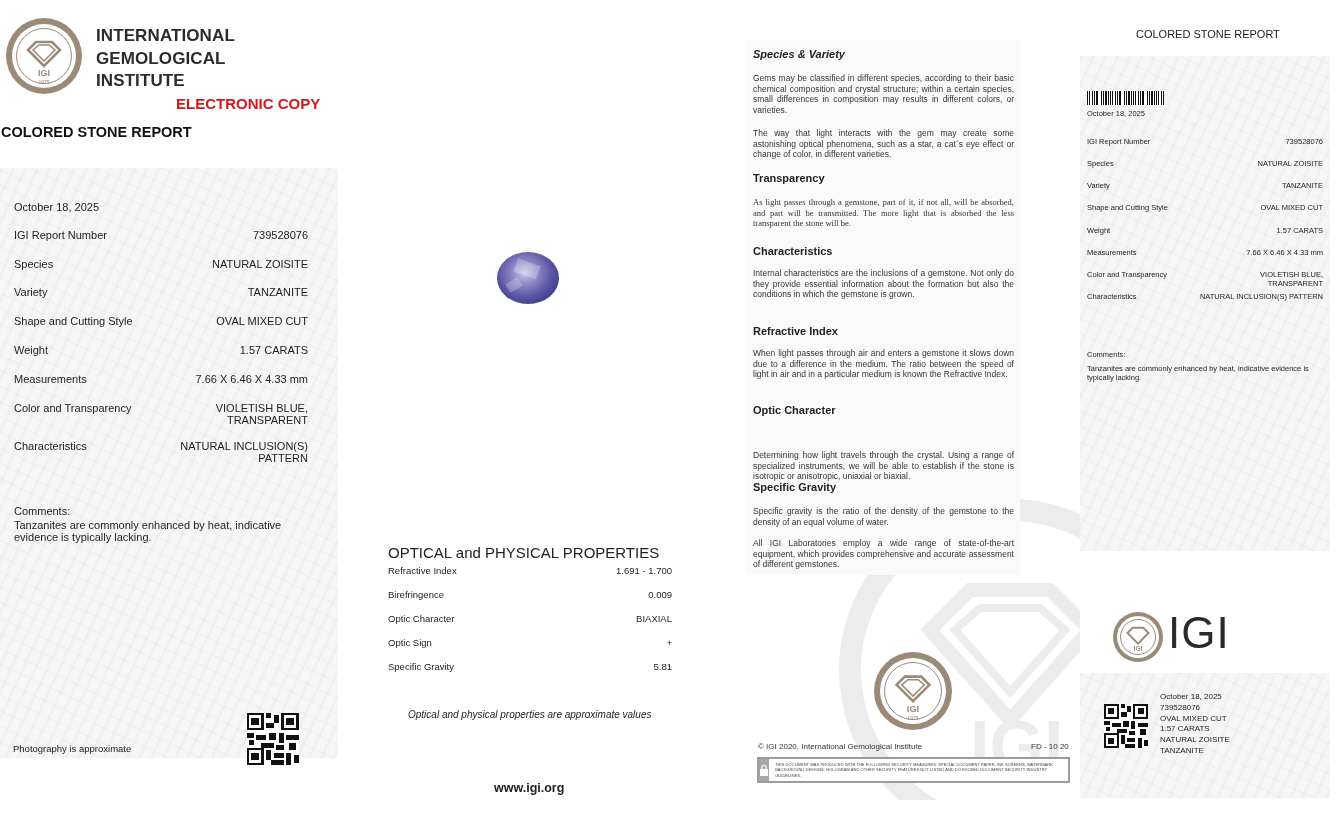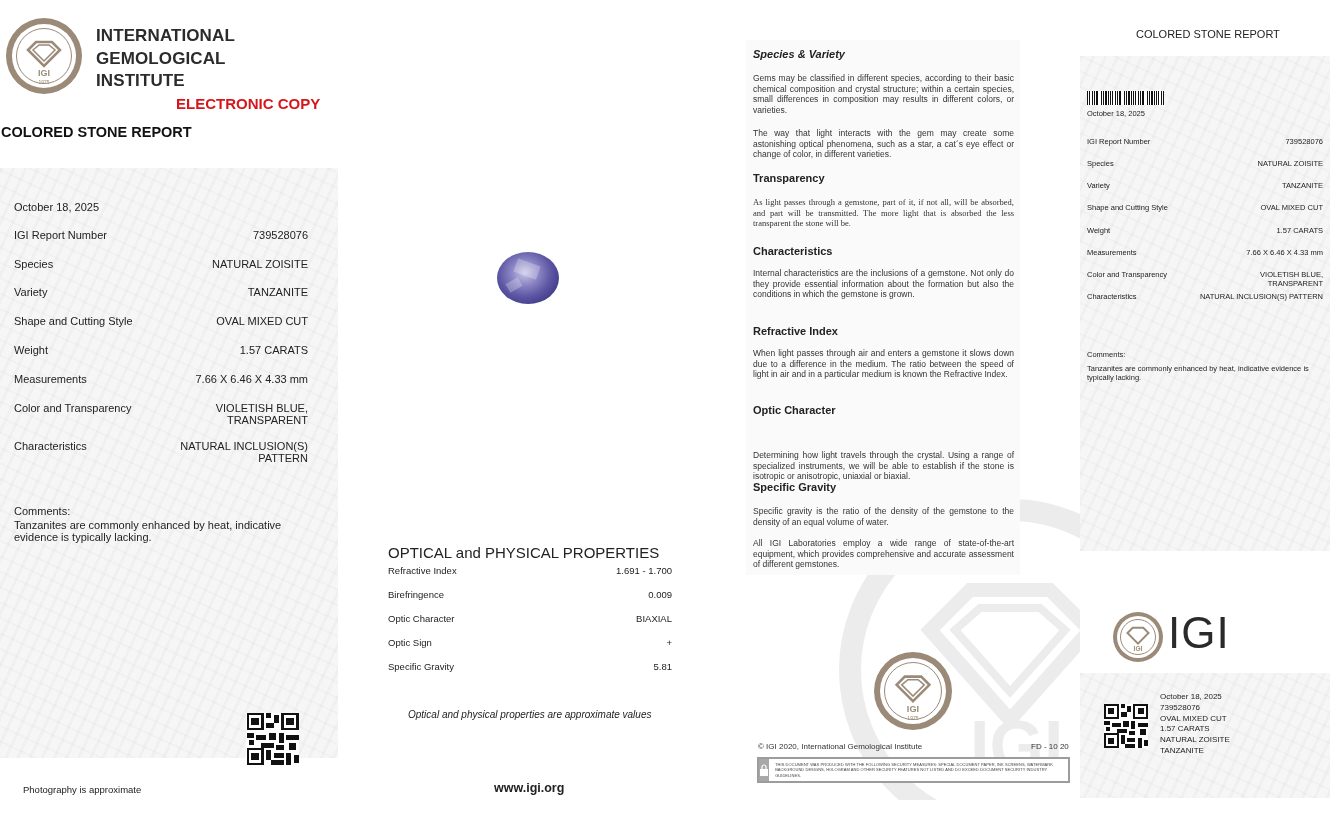--- a/index.html
+++ b/index.html
@@ -28,21 +28,21 @@
   .report-title { left: 1px; top: 124px; font-weight: bold; font-size: 14.5px; color: #111; }
 
   .left-card { left: 0; top: 168px; width: 338px; height: 590px; }
   .row { position: absolute; left: 14px; width: 294px; font-size: 11px; color: #222; display: flex; justify-content: space-between; }
   .row .lbl { white-space: nowrap; }
   .row .val { text-align: right; white-space: pre-line; line-height: 12px; }
 
   .comments-label { left: 14px; top: 505px; font-size: 11px; }
   .comments-text { left: 14px; top: 519px; width: 300px; font-size: 11px; line-height: 12px; }
 
-  .photo-note { left: 13px; top: 784px; font-size: 9.5px; color: #222; margin-left: 10px; }
+  .photo-note { left: 13px; top: 743px; font-size: 9.5px; color: #222; }
 
   .qr { position: absolute; background: #fff; }
 
   
   .gem { left: 497px; top: 252px; width: 62px; height: 52px; border-radius: 50%;
     background: radial-gradient(ellipse at 45% 40%, #c9c6e6 0%, #8b86c4 28%, #5b55a3 55%, #3e3a85 80%, #33307a 100%); }
   .gem .facet { position: absolute; background: rgba(255,255,255,0.25); }
 
   .opt-title { left: 388px; top: 544px; font-size: 15px; color: #222; }
   .opt-row { position: absolute; left: 388px; width: 284px; font-size: 9.5px; display: flex; justify-content: space-between; color: #222; }

